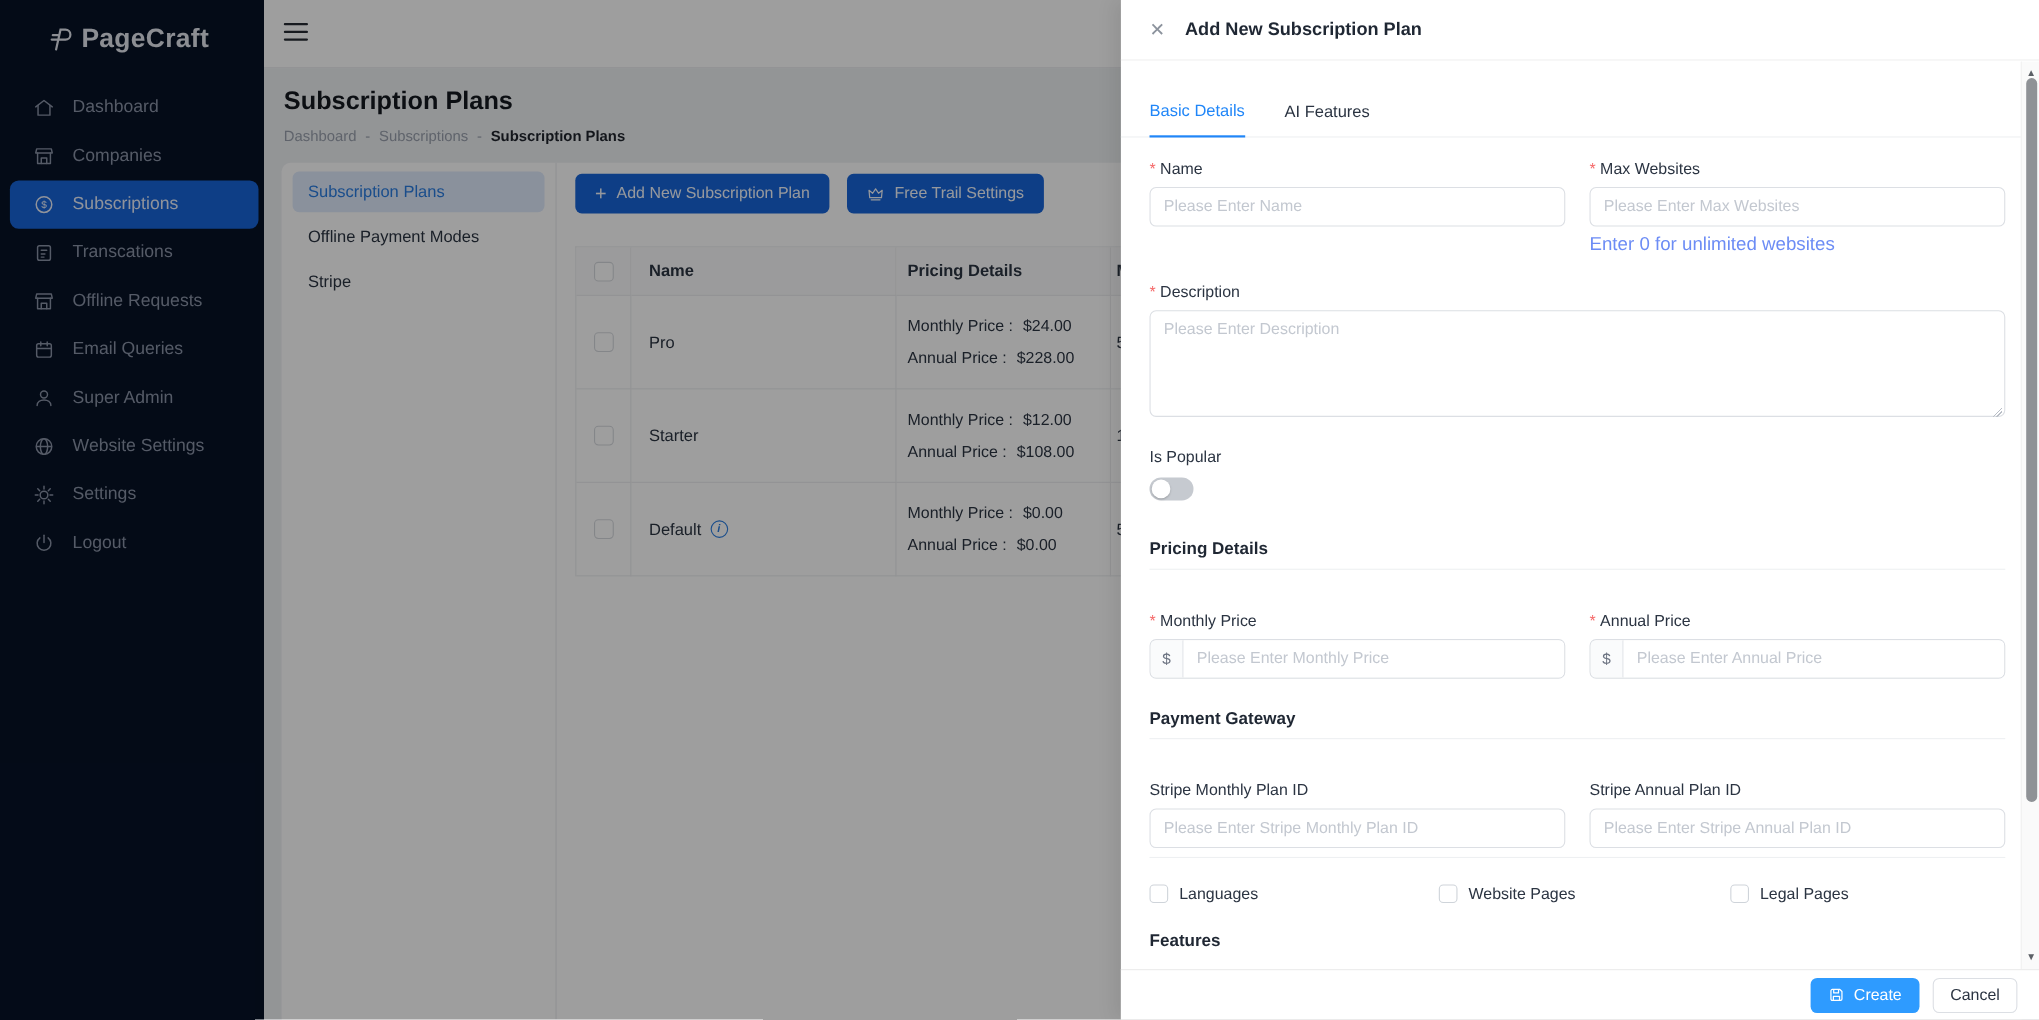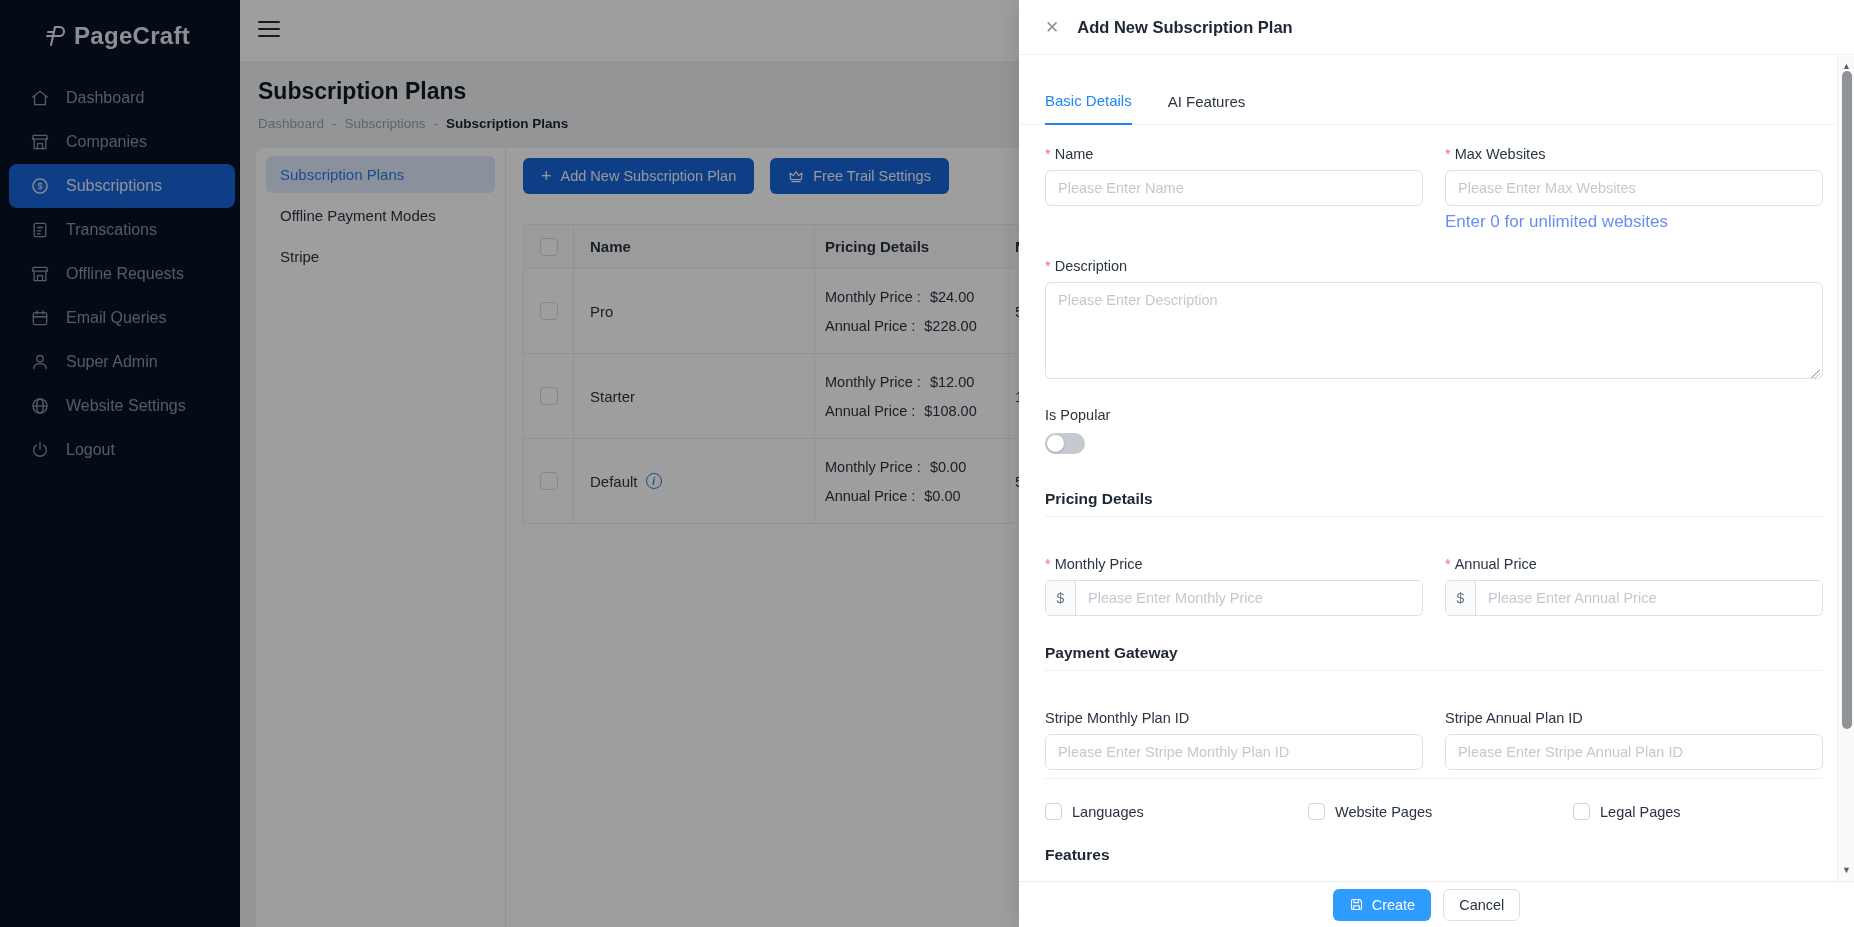--- a/index.html
+++ b/index.html
@@ -88,21 +88,21 @@
   .modules-row { margin-top:24px; display:grid; grid-template-columns:263px 265px 1fr; }
   .mod-item { display:flex; align-items:center; gap:10px; font-size:14.5px; color:#2b3442; }
   .mod-check { width:17px; height:17px; border:1px solid #cfd4da; border-radius:4px; background:#fff; cursor:pointer; flex:0 0 17px; }
   .features-h { margin-top:26px; font-size:15.5px; font-weight:bold; color:#1f2733; }
 
   .drawer-scroll { position:absolute; right:0; top:56px; width:17px; height:825px; background:#fafafa; border-left:1px solid #f0f0f0; z-index:2; }
   .scroll-up, .scroll-down { position:absolute; left:0; width:17px; text-align:center; font-size:9px; color:#5c6066; cursor:pointer; }
   .scroll-up { top:5px; } .scroll-down { bottom:6px; }
   .scroll-thumb { position:absolute; left:3.5px; top:15px; width:10px; height:658px; background:#8f9296; border-radius:5px; cursor:pointer; }
 
-  .drawer-footer { position:absolute; left:0; bottom:0; width:835px; height:46px; background:#fff; border-top:1px solid #ececec; display:flex; align-items:center; justify-content:center; gap:12px; padding-right:20px; z-index:3; }
+  .drawer-footer { position:absolute; left:0; bottom:0; width:835px; height:46px; background:#fff; border-top:1px solid #ececec; display:flex; align-items:center; justify-content:flex-end; gap:12px; padding-right:20px; z-index:3; }
   .btn-create { display:flex; align-items:center; gap:8px; height:32px; padding:0 16px; background:#2e9bff; color:#fff; font-size:14.5px; border:none; border-radius:6px; cursor:pointer; }
   .btn-create svg { width:15px; height:15px; }
   .btn-cancel { height:32px; padding:0 15px; background:#fff; border:1px solid #dcdfe4; border-radius:6px; font-size:14.5px; color:#2b3442; cursor:pointer; }
 </style>
 </head>
 <body>
 
 <div class="screen">
 
   <aside class="sidebar">
@@ -166,20 +166,27 @@
           </svg>
         <span>Super Admin</span>
       </div>
       <div class="nav-item">
         <svg viewBox="0 0 24 24" fill="none" stroke="currentColor" stroke-width="1.6">
             <circle cx="12" cy="12" r="8.5"></circle>
             <ellipse cx="12" cy="12" rx="4" ry="8.5"></ellipse>
             <path d="M3.5 12 h17"></path>
           </svg>
         <span>Website Settings</span>
+      </div>
+      <div class="nav-item">
+        <svg viewBox="0 0 24 24" fill="none" stroke="currentColor" stroke-width="1.6" stroke-linecap="round">
+            <circle cx="12" cy="12" r="4.2"></circle>
+            <path d="M12 2.5 v3 M12 18.5 v3 M2.5 12 h3 M18.5 12 h3 M5.2 5.2 l2.1 2.1 M16.7 16.7 l2.1 2.1 M18.8 5.2 L16.7 7.3 M7.3 16.7 l-2.1 2.1"></path>
+          </svg>
+        <span>Settings</span>
       </div>
       <div class="nav-item">
         <svg viewBox="0 0 24 24" fill="none" stroke="currentColor" stroke-width="1.6" stroke-linecap="round">
             <path d="M12 3 v8"></path>
             <path d="M7.5 6 a7.5 7.5 0 1 0 9 0"></path>
           </svg>
         <span>Logout</span>
       </div>
     </nav>
   </aside>

